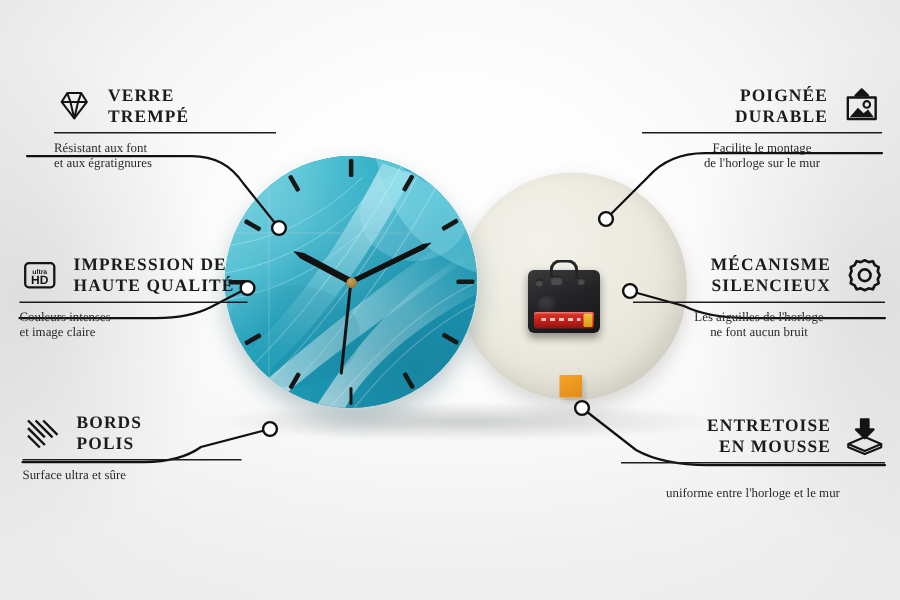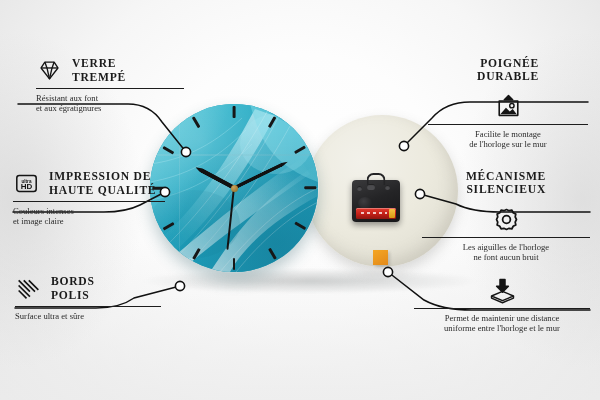--- a/index.html
+++ b/index.html
@@ -19,21 +19,21 @@
       radial-gradient(ellipse 30% 60% at 3% 50%, rgba(205,205,205,.55), rgba(205,205,205,0) 70%),
       radial-gradient(ellipse 30% 60% at 97% 50%, rgba(205,205,205,.5), rgba(205,205,205,0) 70%),
       linear-gradient(180deg, rgba(255,255,255,0) 60%, rgba(236,236,236,.8) 100%);
     pointer-events:none;
   }
   svg.lines{position:absolute;left:0;top:0;width:600px;height:400px;pointer-events:none;}
 
   
   .feat{position:absolute;}
   .feat .row{display:flex;align-items:center;gap:9px;}
-  .feat.right .row{justify-content:flex-end;flex-direction:column;}
+  .feat.right .row{justify-content:flex-end;}
   .feat .ttl{
     font-family:"Liberation Serif", serif;
     font-weight:700;font-size:11.6px;line-height:13.4px;
     letter-spacing:.75px;color:#1b1b1b;text-transform:uppercase;
     white-space:nowrap;
   }
   .feat.left .ttl{text-align:left;}
   .feat.right .ttl{text-align:right;}
   .feat .rule{height:1.4px;background:#1d1d1d;margin-top:4px;}
   .feat .desc{
@@ -365,28 +365,32 @@
     </div>
     <div class="rule" style="width:168px;margin-left:auto"></div>
     <div class="desc">
       <span>Les aiguilles de l'horloge</span><br>
       <span>ne font aucun bruit</span>
     </div>
   </div>
 
   <div class="feat right" id="f-entretoise">
     <div class="row">
+      <span class="ttl">
+        <span>ENTRETOISE</span><br>
+        <span>EN MOUSSE</span>
+      </span>
       <span class="ico">
         <svg viewBox="0 0 32 32" fill="none" stroke="#141414" stroke-width="1.7" stroke-linejoin="round">
           <path d="M13,3 L19,3 L19,11 L23,11 L16,18 L9,11 L13,11 Z" fill="#141414"></path>
           <path d="M16,17 L29,22.5 L16,28 L3,22.5 Z"></path>
           <path d="M3,22.5 L3,25 L16,30.5 L29,25 L29,22.5"></path>
         </svg>
       </span>
     </div>
     <div class="rule" style="width:176px;margin-left:auto"></div>
     <div class="desc">
-      <span>Permet de maintenir une distance</span><br>
+      <br>
       <span>uniforme entre l'horloge et le mur</span>
     </div>
   </div>
 
 </div>
 
 </body></html>

